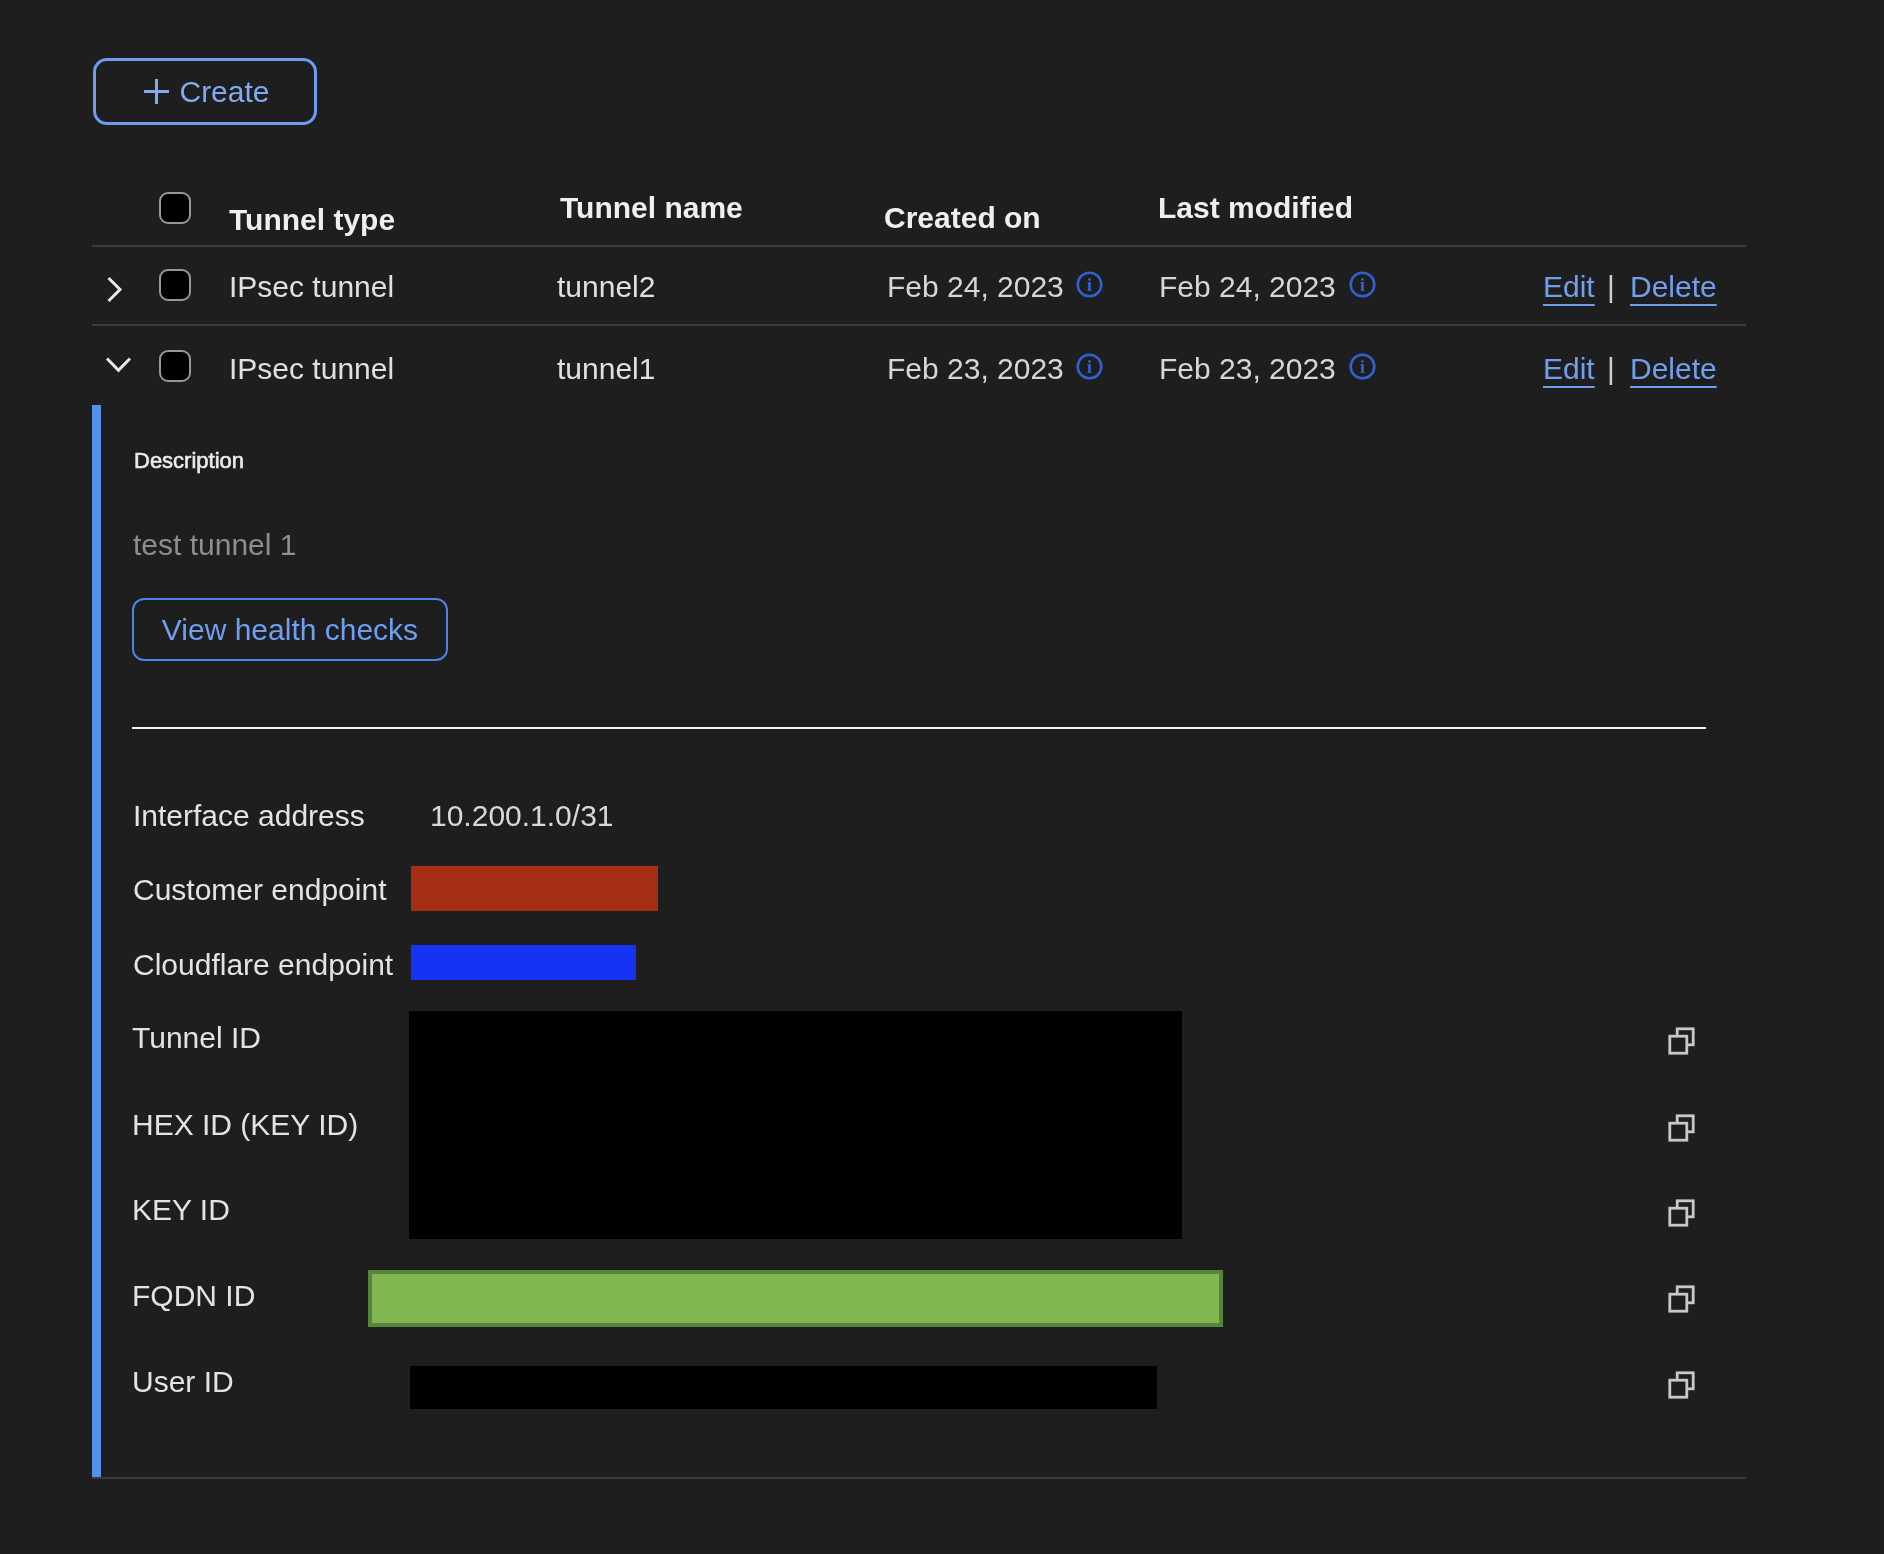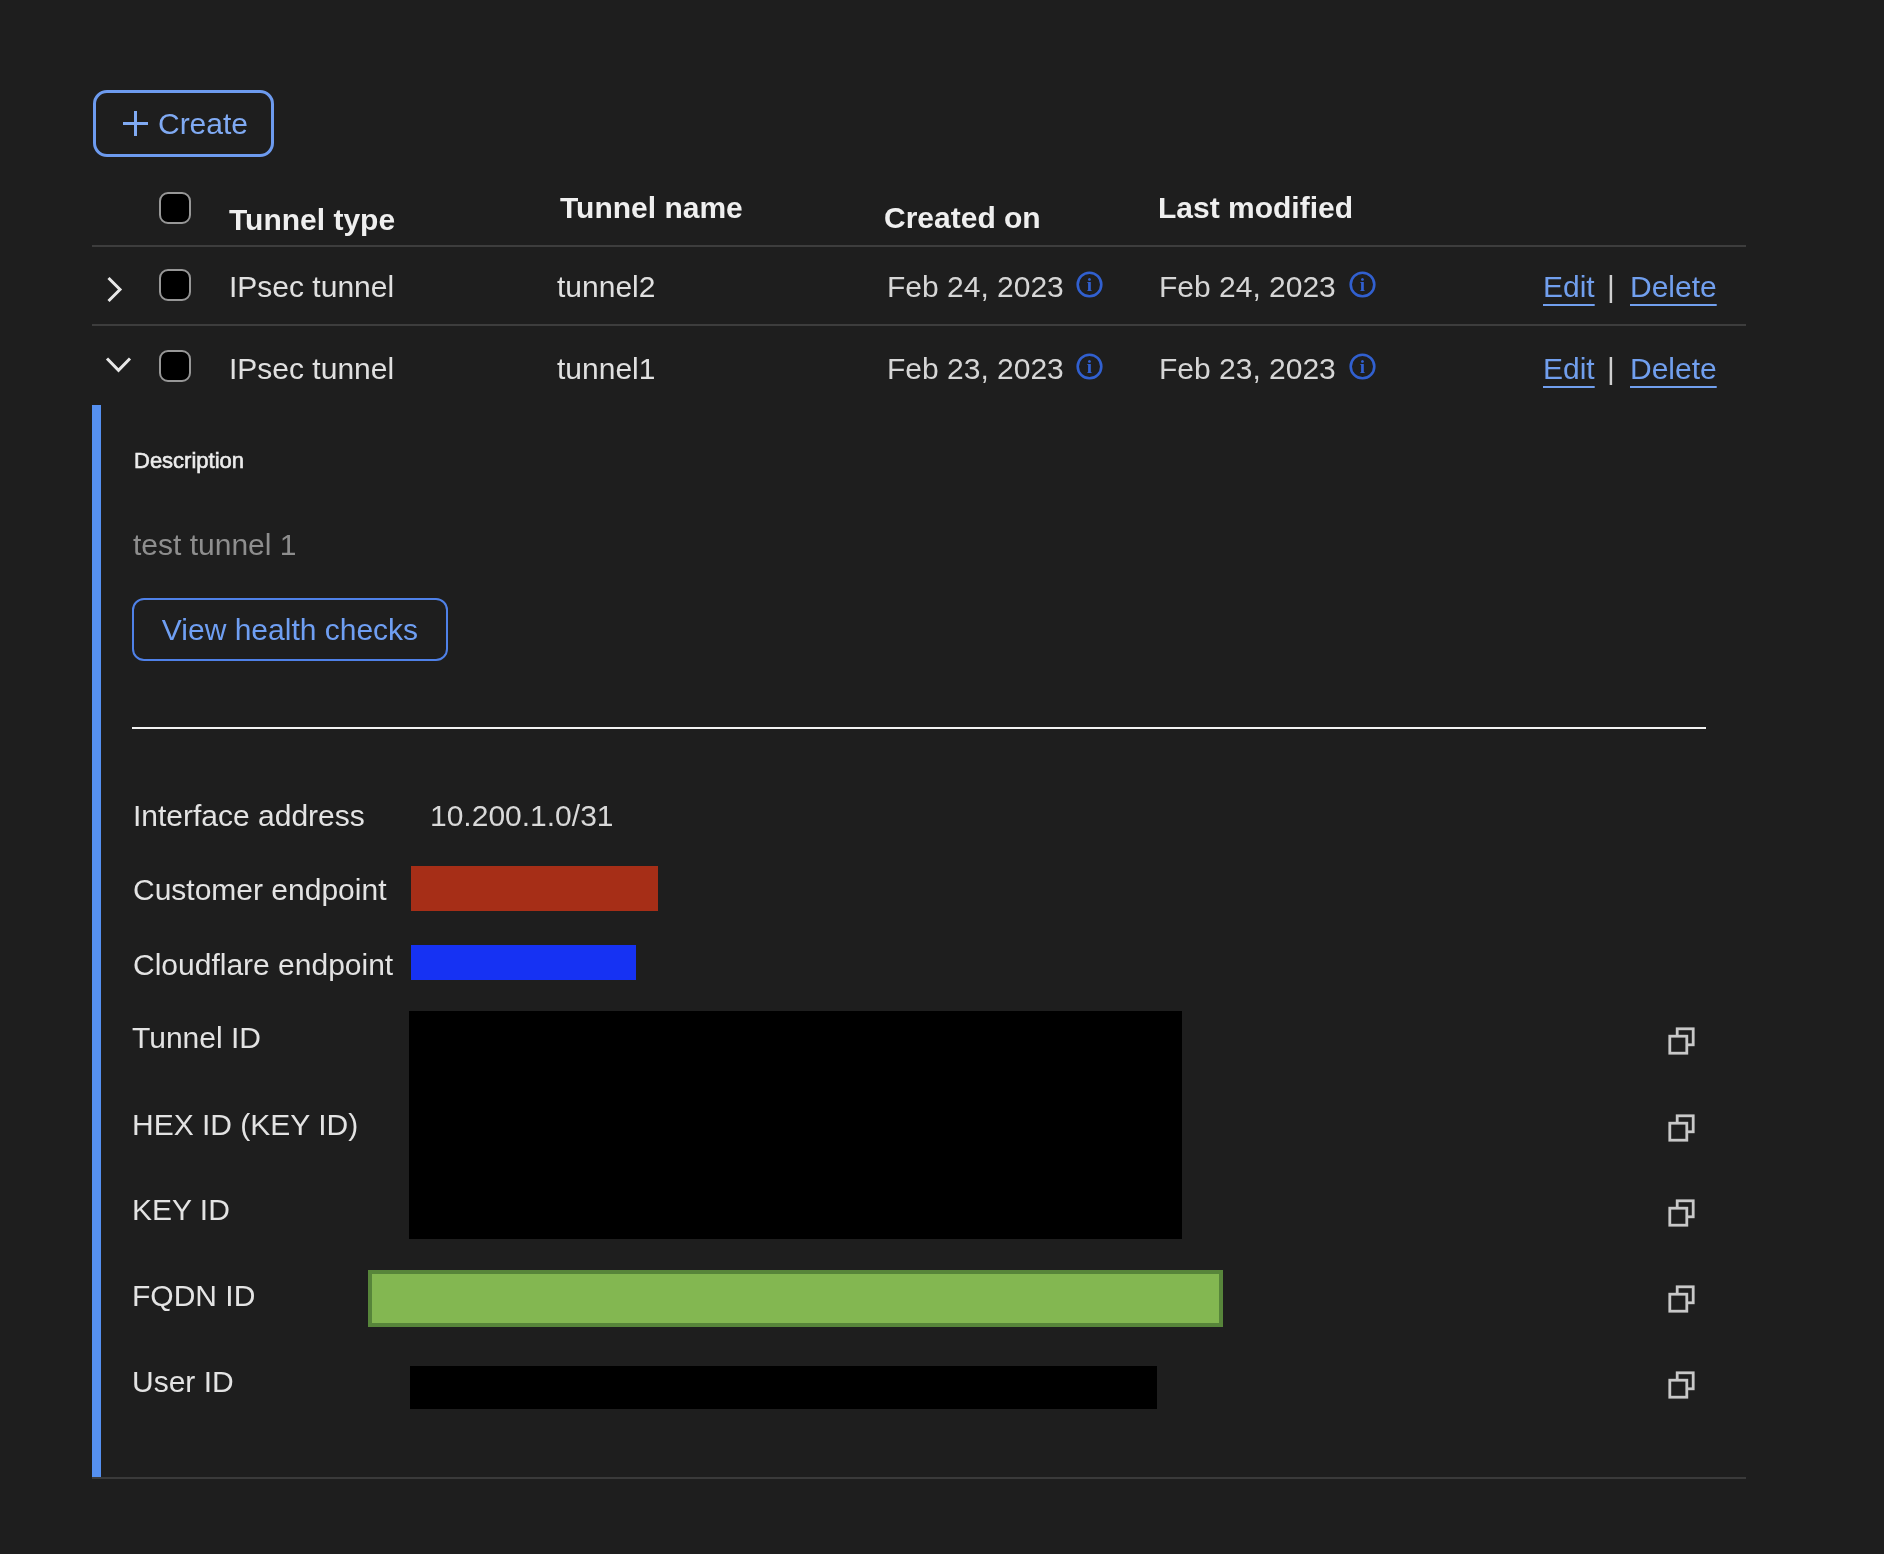--- a/index.html
+++ b/index.html
@@ -9,21 +9,21 @@
   .hdr{position:absolute;font-size:30px;font-weight:700;color:#efefef;height:36px;line-height:36px;}
   .cell{position:absolute;font-size:30px;color:#e0e0e0;height:36px;line-height:36px;}
   .date{position:absolute;font-size:30px;color:#d6d6d6;height:36px;line-height:36px;}
   .lnk{position:absolute;font-size:30px;color:#719fee;height:36px;line-height:36px;text-decoration:underline;text-underline-offset:7px;text-decoration-thickness:2px;}
   .divider{position:absolute;background:#3d3d3d;height:2px;}
   .lbl{position:absolute;font-size:30px;color:#e3e3e3;height:36px;line-height:36px;}
 </style>
 </head>
 <body>
 
-<div class="abs" style="left:93px;top:58px;width:181px;height:67px;box-sizing:border-box;border:3px solid #6d9bef;border-radius:14px;display:flex;align-items:center;justify-content:center;margin-top:32px;">
+<div class="abs" style="left:93px;top:58px;width:224px;height:67px;box-sizing:border-box;border:3px solid #6d9bef;border-radius:14px;display:flex;align-items:center;justify-content:center;">
   <svg width="27" height="27" viewBox="0 0 27 27" style="margin-right:9px;margin-left:3px;">
       <path d="M13.5 1v25M1 13.5h25" stroke="#80aaf3" stroke-width="3" fill="none"></path>
     </svg>
   <span style="font-size:30px;color:#80aaf3;">Create</span>
 </div>
 
 <div class="cb" style="left:159px;top:192px;"></div>
 <div class="hdr" style="left:229px;top:190px;margin-top:12px;">Tunnel type</div>
 <div class="hdr" style="left:560px;top:190px;">Tunnel name</div>
 <div class="hdr" style="left:884px;top:200px;">Created on</div>

